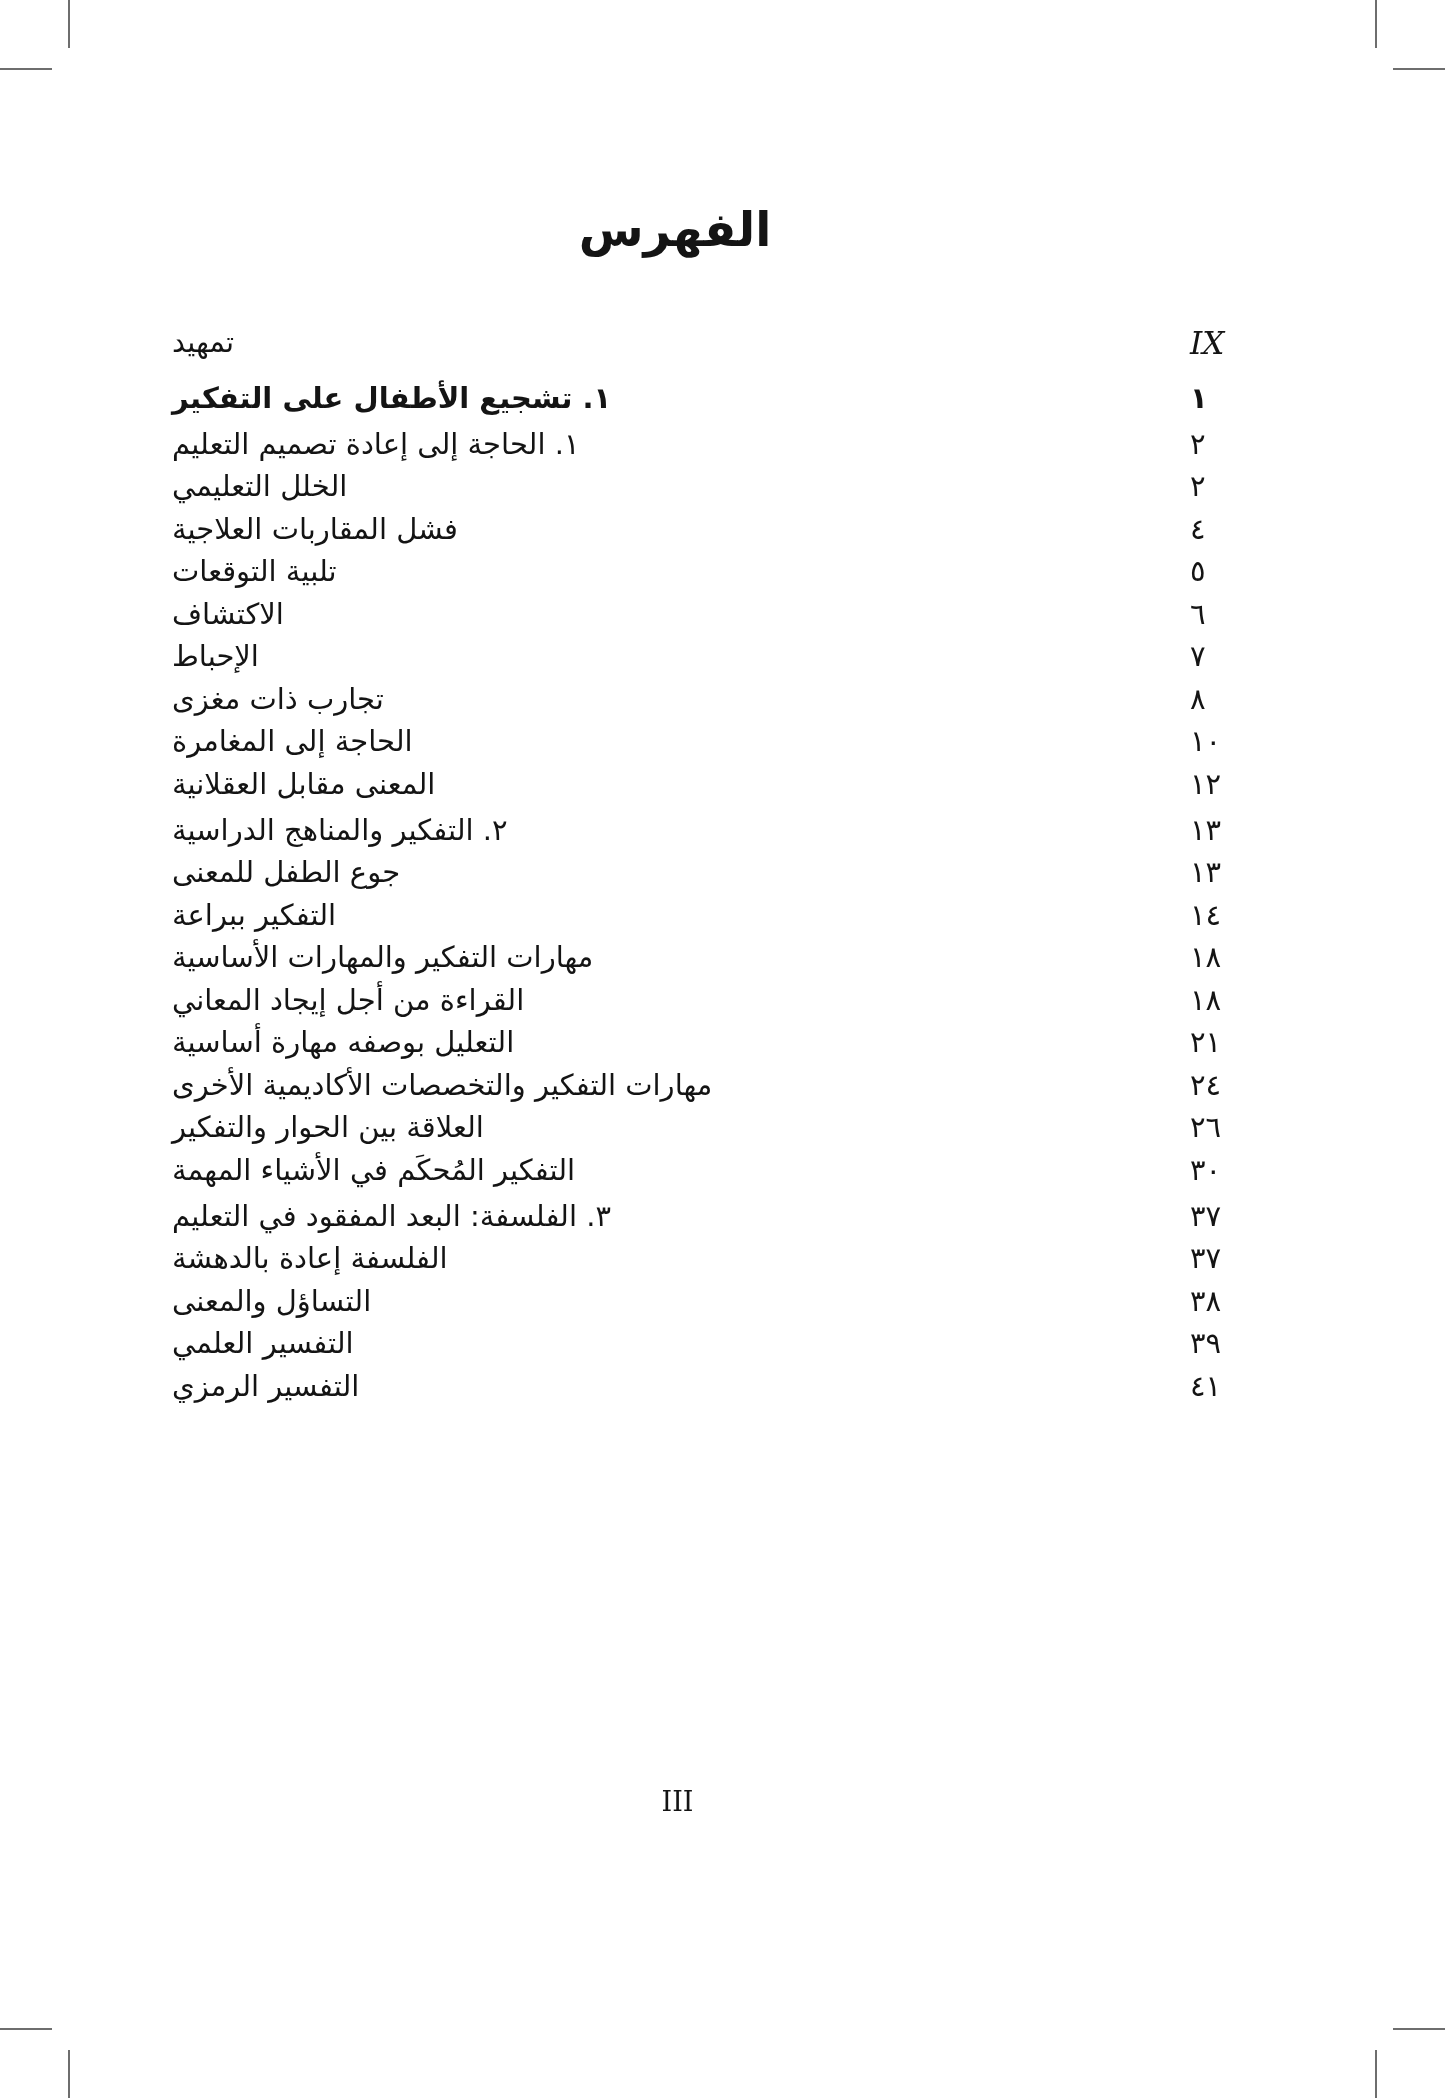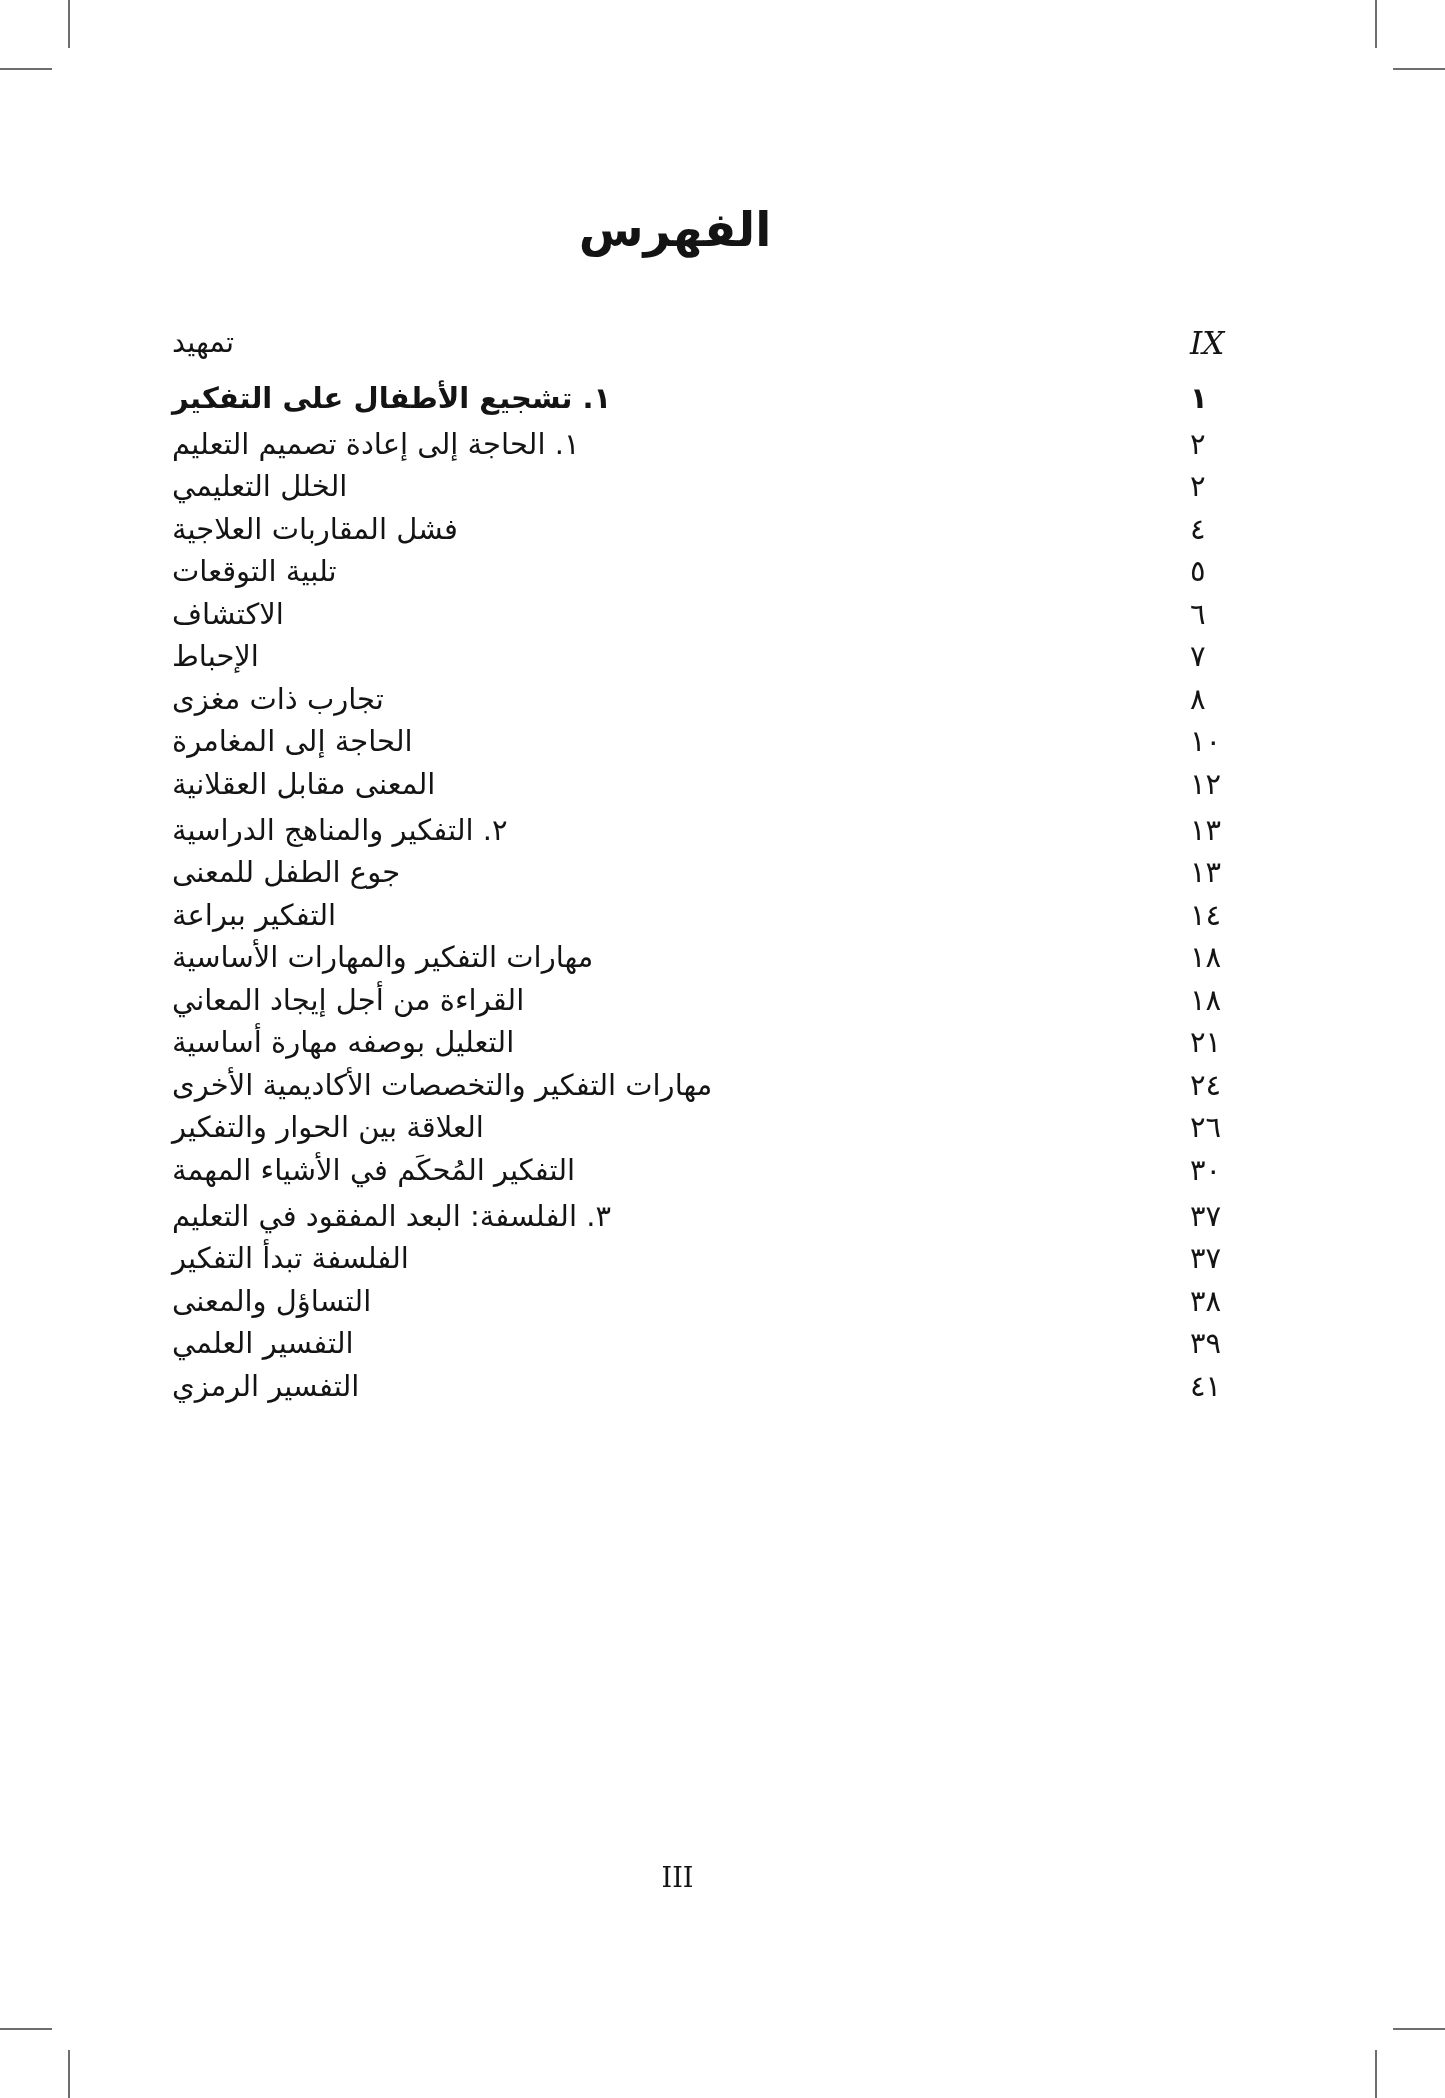--- a/index.html
+++ b/index.html
@@ -108,21 +108,21 @@
     margin-top: 8px;
   }
 
   
   .toc-row.gap-before { margin-top: 17px; }
 
   .page-folio {
     position: absolute;
     left: 0;
     right: 0;
-    top: 1862px;
+    top: 1786px;
     text-align: center;
     font-family: "DejaVu Serif", "Liberation Serif", serif;
     font-size: 27px;
     color: #141414;
     padding-right: 90px;
   }
 </style>
 </head>
 <body>
 
@@ -218,21 +218,21 @@
       </li>
       <li class="toc-row level-1">
         <span class="toc-label">التفكير المُحكَم في الأشياء المهمة</span>
         <span class="toc-page">٣٠</span>
       </li>
       <li class="toc-row level-0 gap-before">
         <span class="toc-label">٣. الفلسفة: البعد المفقود في التعليم</span>
         <span class="toc-page">٣٧</span>
       </li>
       <li class="toc-row level-1">
-        <span class="toc-label">الفلسفة تبدأ التفكير</span>
+        <span class="toc-label">الفلسفة إعادة بالدهشة</span>
         <span class="toc-page">٣٧</span>
       </li>
       <li class="toc-row level-1">
         <span class="toc-label">التساؤل والمعنى</span>
         <span class="toc-page">٣٨</span>
       </li>
       <li class="toc-row level-1">
         <span class="toc-label">التفسير العلمي</span>
         <span class="toc-page">٣٩</span>
       </li>

